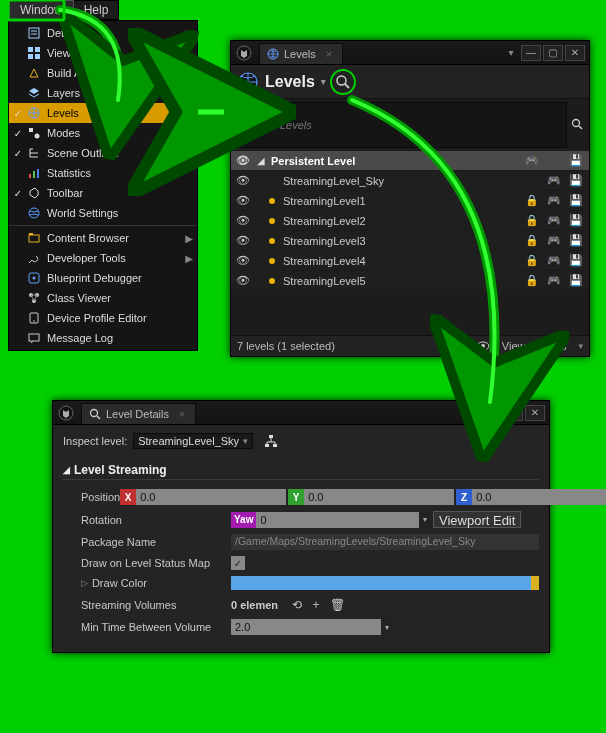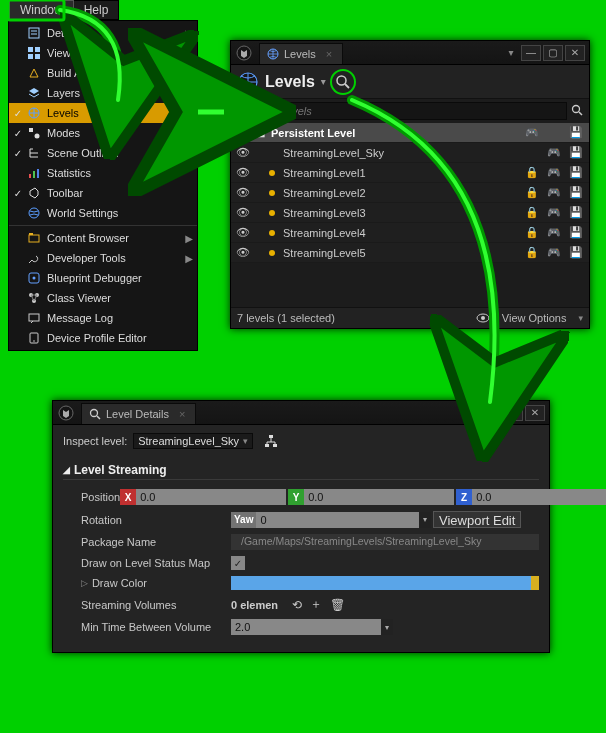--- a/index.html
+++ b/index.html
@@ -165,21 +165,21 @@
     display: flex;
     align-items: center;
     padding: 3px 6px;
     background: #1c1c1c;
   }
   .search-row input {
     flex: 1;
     background: #151515;
     border: 1px solid #0a0a0a;
     color: #888;
-    padding: 2px 4px;
+    padding: 16px 4px;
     font-size: 11px;
     font-style: italic;
   }
   .search-row .mag {
     color: #aaa; font-size: 12px; margin-left: 4px;
   }
   .lvl-list {
     background: #1f1f1f;
   }
   .lvl-row {
@@ -264,38 +264,38 @@
     flex:1;
   }
   .num-field .tag {
     width:16px; height:16px;
     display:flex; align-items:center; justify-content:center;
     color:#fff; font-weight:bold; font-size:10px;
   }
   .num-field .tag.x{ background:#c03030;}
   .num-field .tag.y{ background:#30a030;}
   .num-field .tag.z{ background:#3060d0;}
-  .num-field .tag.yaw{ background:#737373; width:auto; padding:0 3px;}
+  .num-field .tag.yaw{ background:#a21caf; width:auto; padding:0 3px;}
   .num-field input {
     flex:1; border:none; background:transparent;
     color:#111; font-size:11px; padding:0 4px;
   }
   .num-field .spin {
     width:12px; height:16px;
     background:#222; color:#aaa;
     display:flex; align-items:center; justify-content:center;
     font-size:8px; cursor:pointer;
   }
   .btn-sm {
     background:#333; border:1px solid #555;
     color:#ddd; font-size:13px; padding:1px 5px; height:17px;
   }
   .text-ro {
     background:#333; color:#888;
-    padding:1px 10px; height:16px; flex:1;
+    padding:1px 4px; height:16px; flex:1;
     font-size:10.5px; overflow:hidden; white-space:nowrap;
   }
   .checkbox {
     width:14px; height:14px; background:#888;
     display:flex; align-items:center; justify-content:center;
     color:#222; font-size:10px;
   }
   .color-field {
     flex:1; height:14px; background:#5aa5e8;
     position:relative;
@@ -471,35 +471,35 @@
           <circle cx="7" cy="10" r="2" fill="#ccc"></circle>
           <path d="M4 4 L10 4 L7 10 Z" fill="none" stroke="#888"></path>
         </svg>
       </span>
       <span class="lbl">Class Viewer</span>
     </div>
     <div class="dd-item">
       <span class="chk"></span>
       <span class="ico">
         <svg width="14" height="14" viewBox="0 0 14 14">
+          <rect x="3" y="2" width="8" height="10" rx="1" fill="none" stroke="#ccc"></rect>
+          <circle cx="7" cy="10" r="0.8" fill="#ccc"></circle>
+        </svg>
+      </span>
+      <span class="lbl">Device Profile Editor</span>
+    </div>
+    <div class="dd-item">
+      <span class="chk"></span>
+      <span class="ico">
+        <svg width="14" height="14" viewBox="0 0 14 14">
           <rect x="2" y="3" width="10" height="7" fill="none" stroke="#ccc"></rect>
           <path d="M4 12 L6 10" stroke="#ccc"></path>
         </svg>
       </span>
       <span class="lbl">Message Log</span>
-    </div>
-    <div class="dd-item">
-      <span class="chk"></span>
-      <span class="ico">
-        <svg width="14" height="14" viewBox="0 0 14 14">
-          <rect x="3" y="2" width="8" height="10" rx="1" fill="none" stroke="#ccc"></rect>
-          <circle cx="7" cy="10" r="0.8" fill="#ccc"></circle>
-        </svg>
-      </span>
-      <span class="lbl">Device Profile Editor</span>
     </div>
   </div>
 
 <div class="panel levels-panel">
   <div class="titlebar">
     <span class="ue-logo">
       <svg class="sv" width="16" height="16" viewBox="0 0 16 16">
           <circle cx="8" cy="8" r="7" fill="#141414" stroke="#666"></circle>
           <path d="M5 5 L5 11 L8 13 L11 11 L11 5 L8 7 Z" fill="#aaa"></path>
         </svg>

